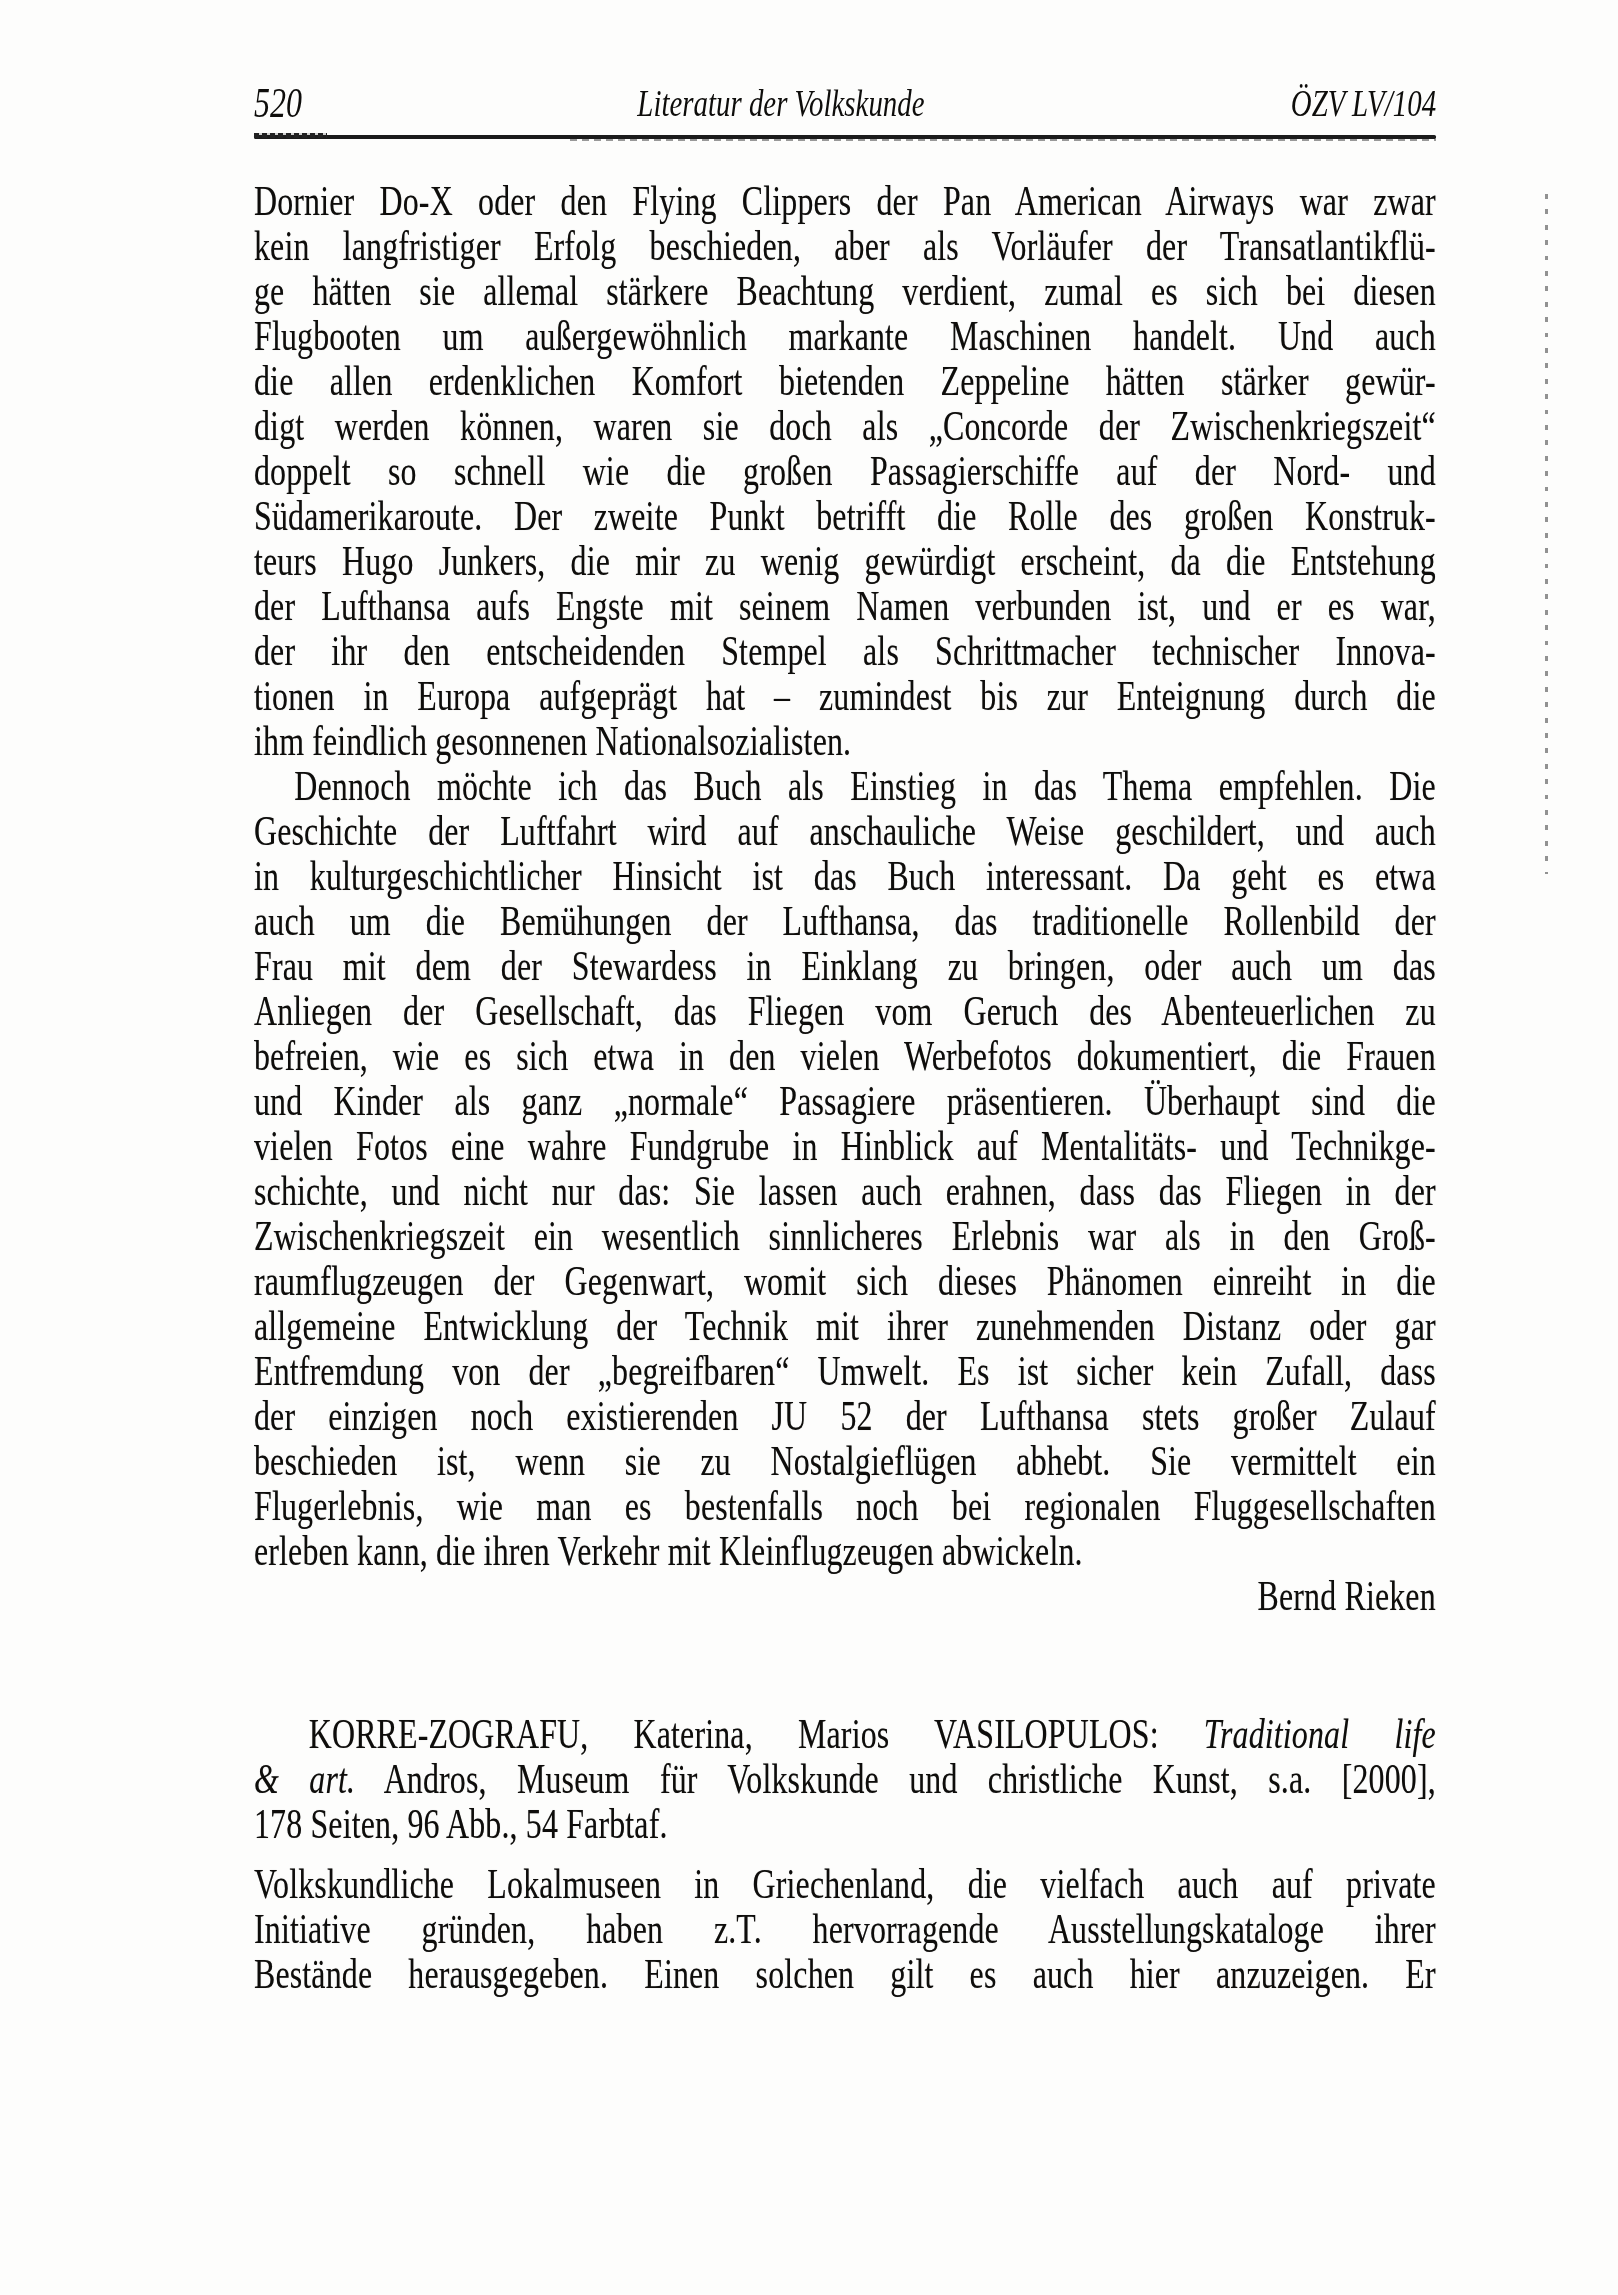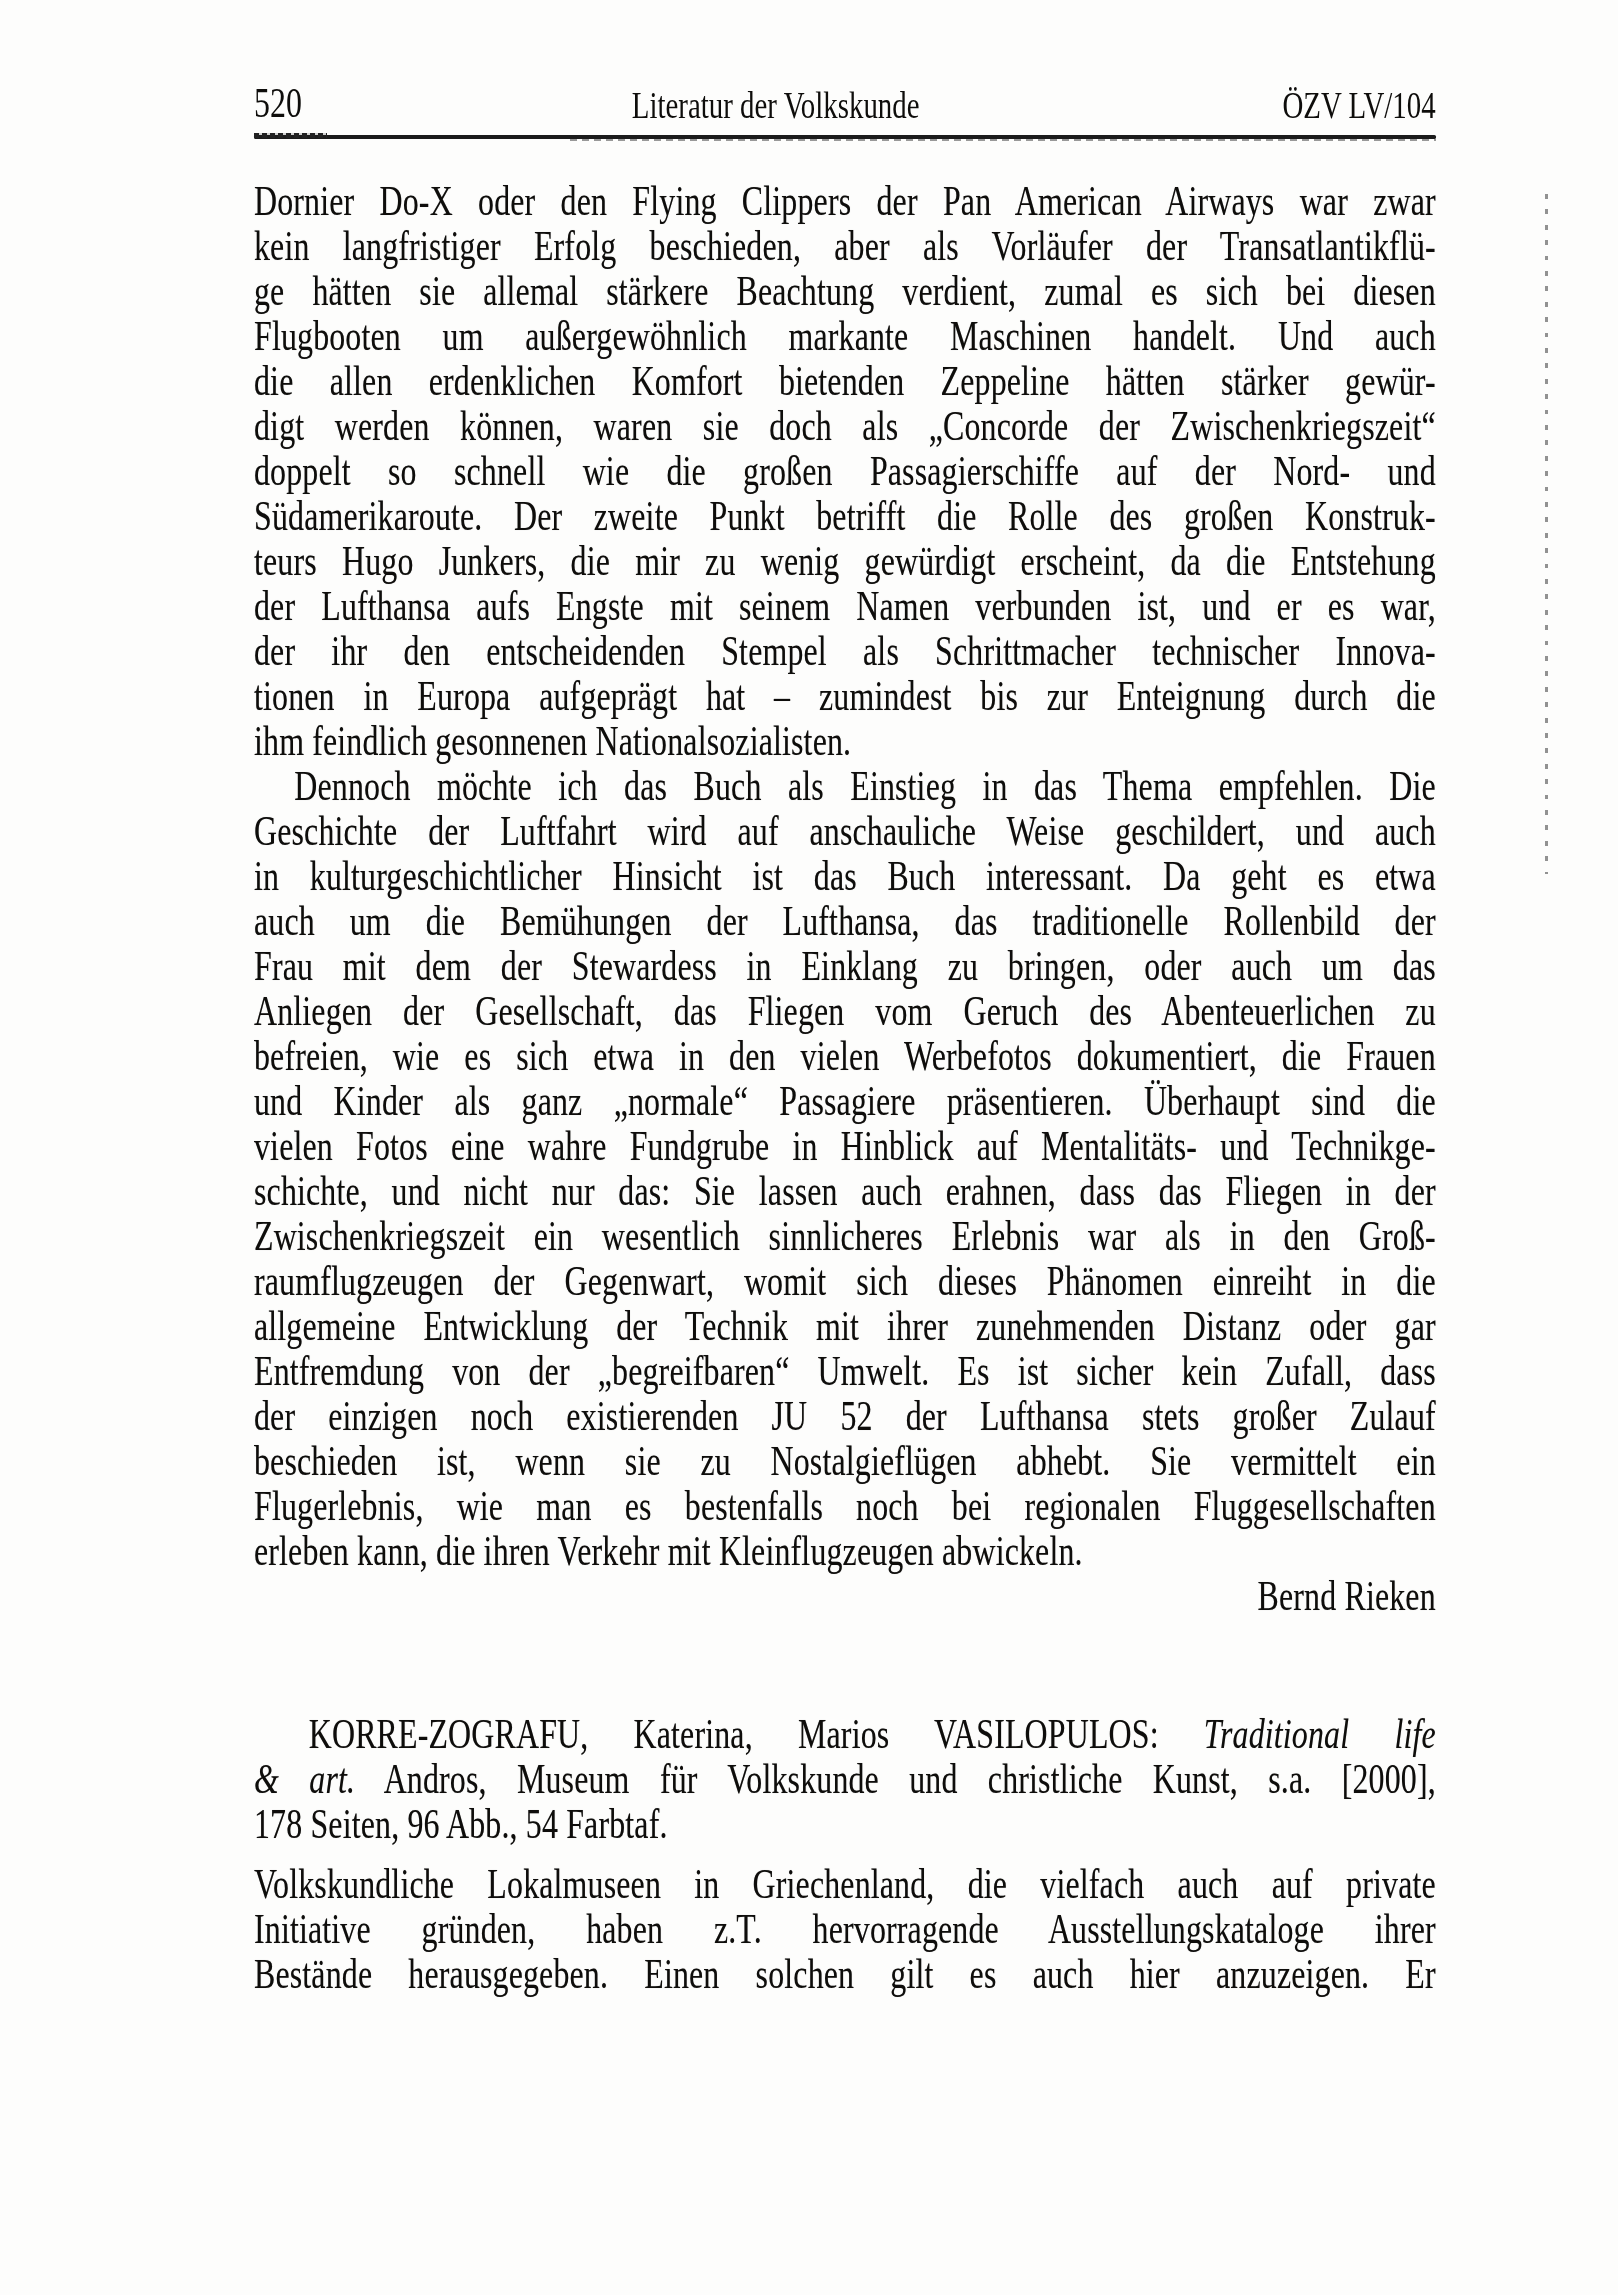--- a/index.html
+++ b/index.html
@@ -8,21 +8,21 @@
     width:1618px;height:2295px;position:relative;
     background:#fdfdfc;color:#0e0d0b;
     font-family:"Liberation Serif","DejaVu Serif",serif;
     overflow:hidden;
   }
   .page{position:absolute;inset:0}
 
   
   .header{
     position:absolute;top:82px;left:254px;width:1182px;
-    display:flex;align-items:flex-end;line-height:1;
+    display:flex;align-items:center;line-height:1;font-style:italic;
   }
   .header .num{
     font-size:42px;display:inline-block;
     transform:scaleX(.76);transform-origin:left bottom;
   }
   .header .title{
     flex:1;text-align:center;font-size:38px;display:inline-block;
     transform:scaleX(.76);transform-origin:center bottom;
   }
   .header .ref{

